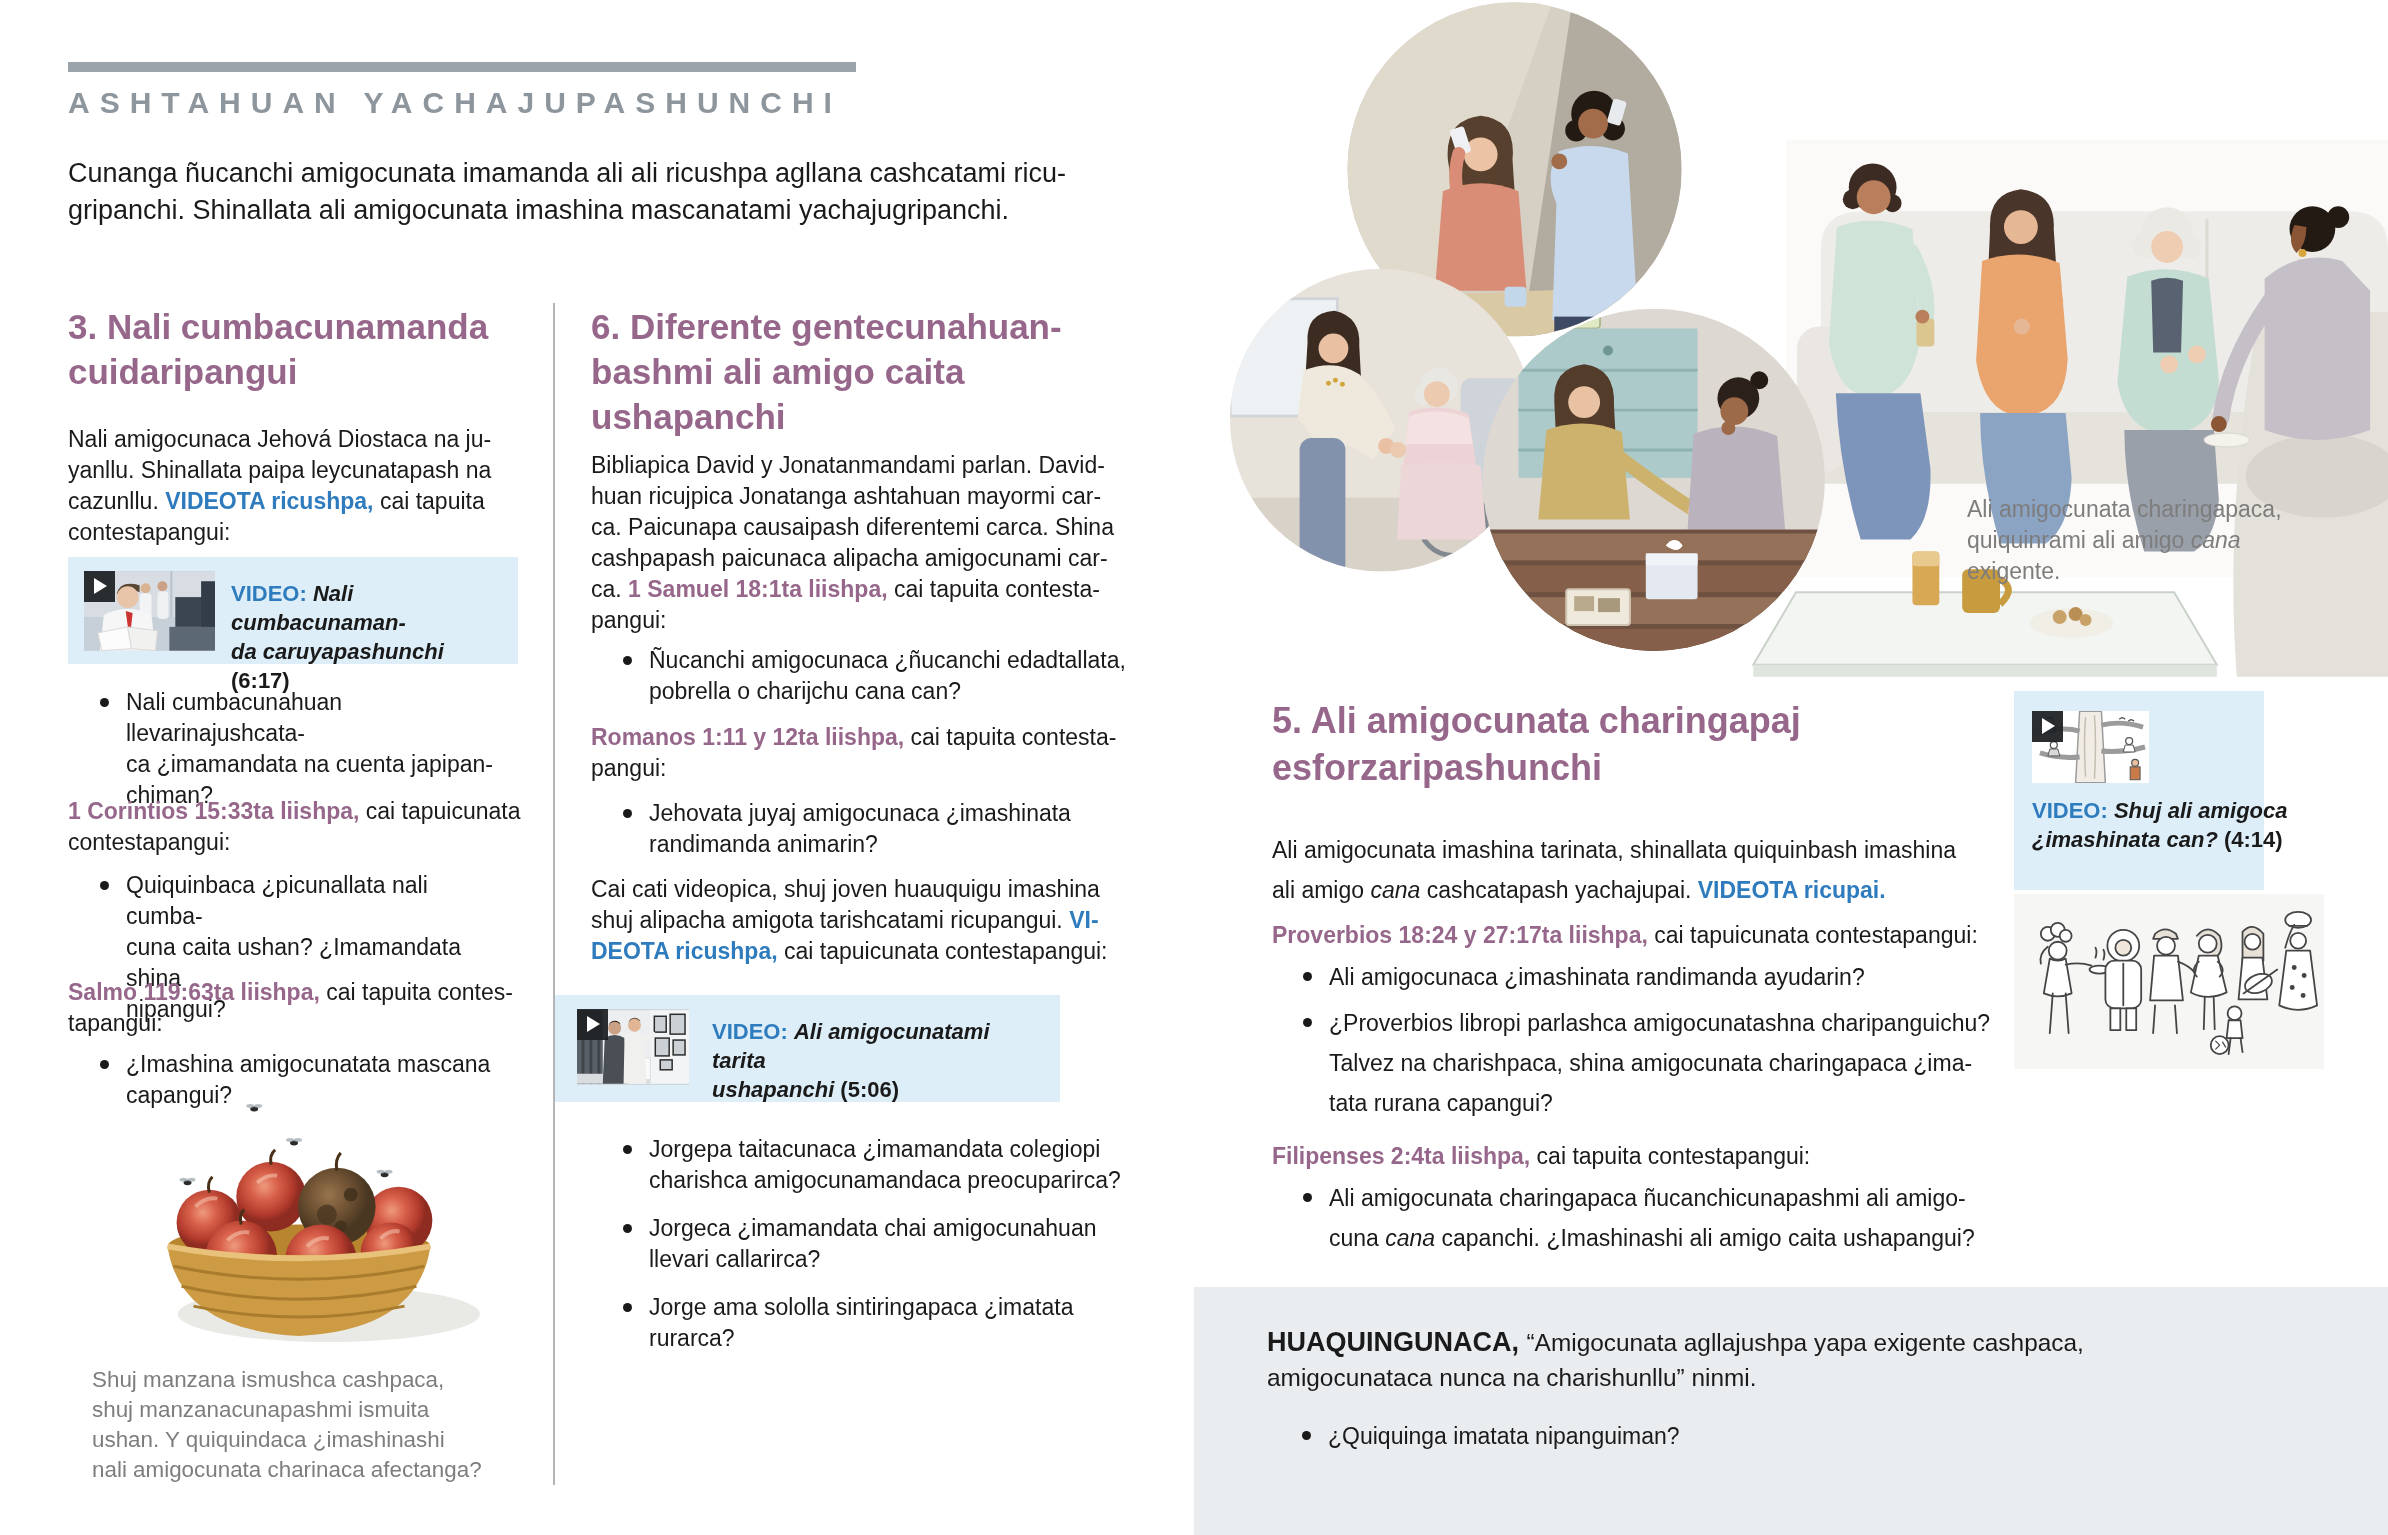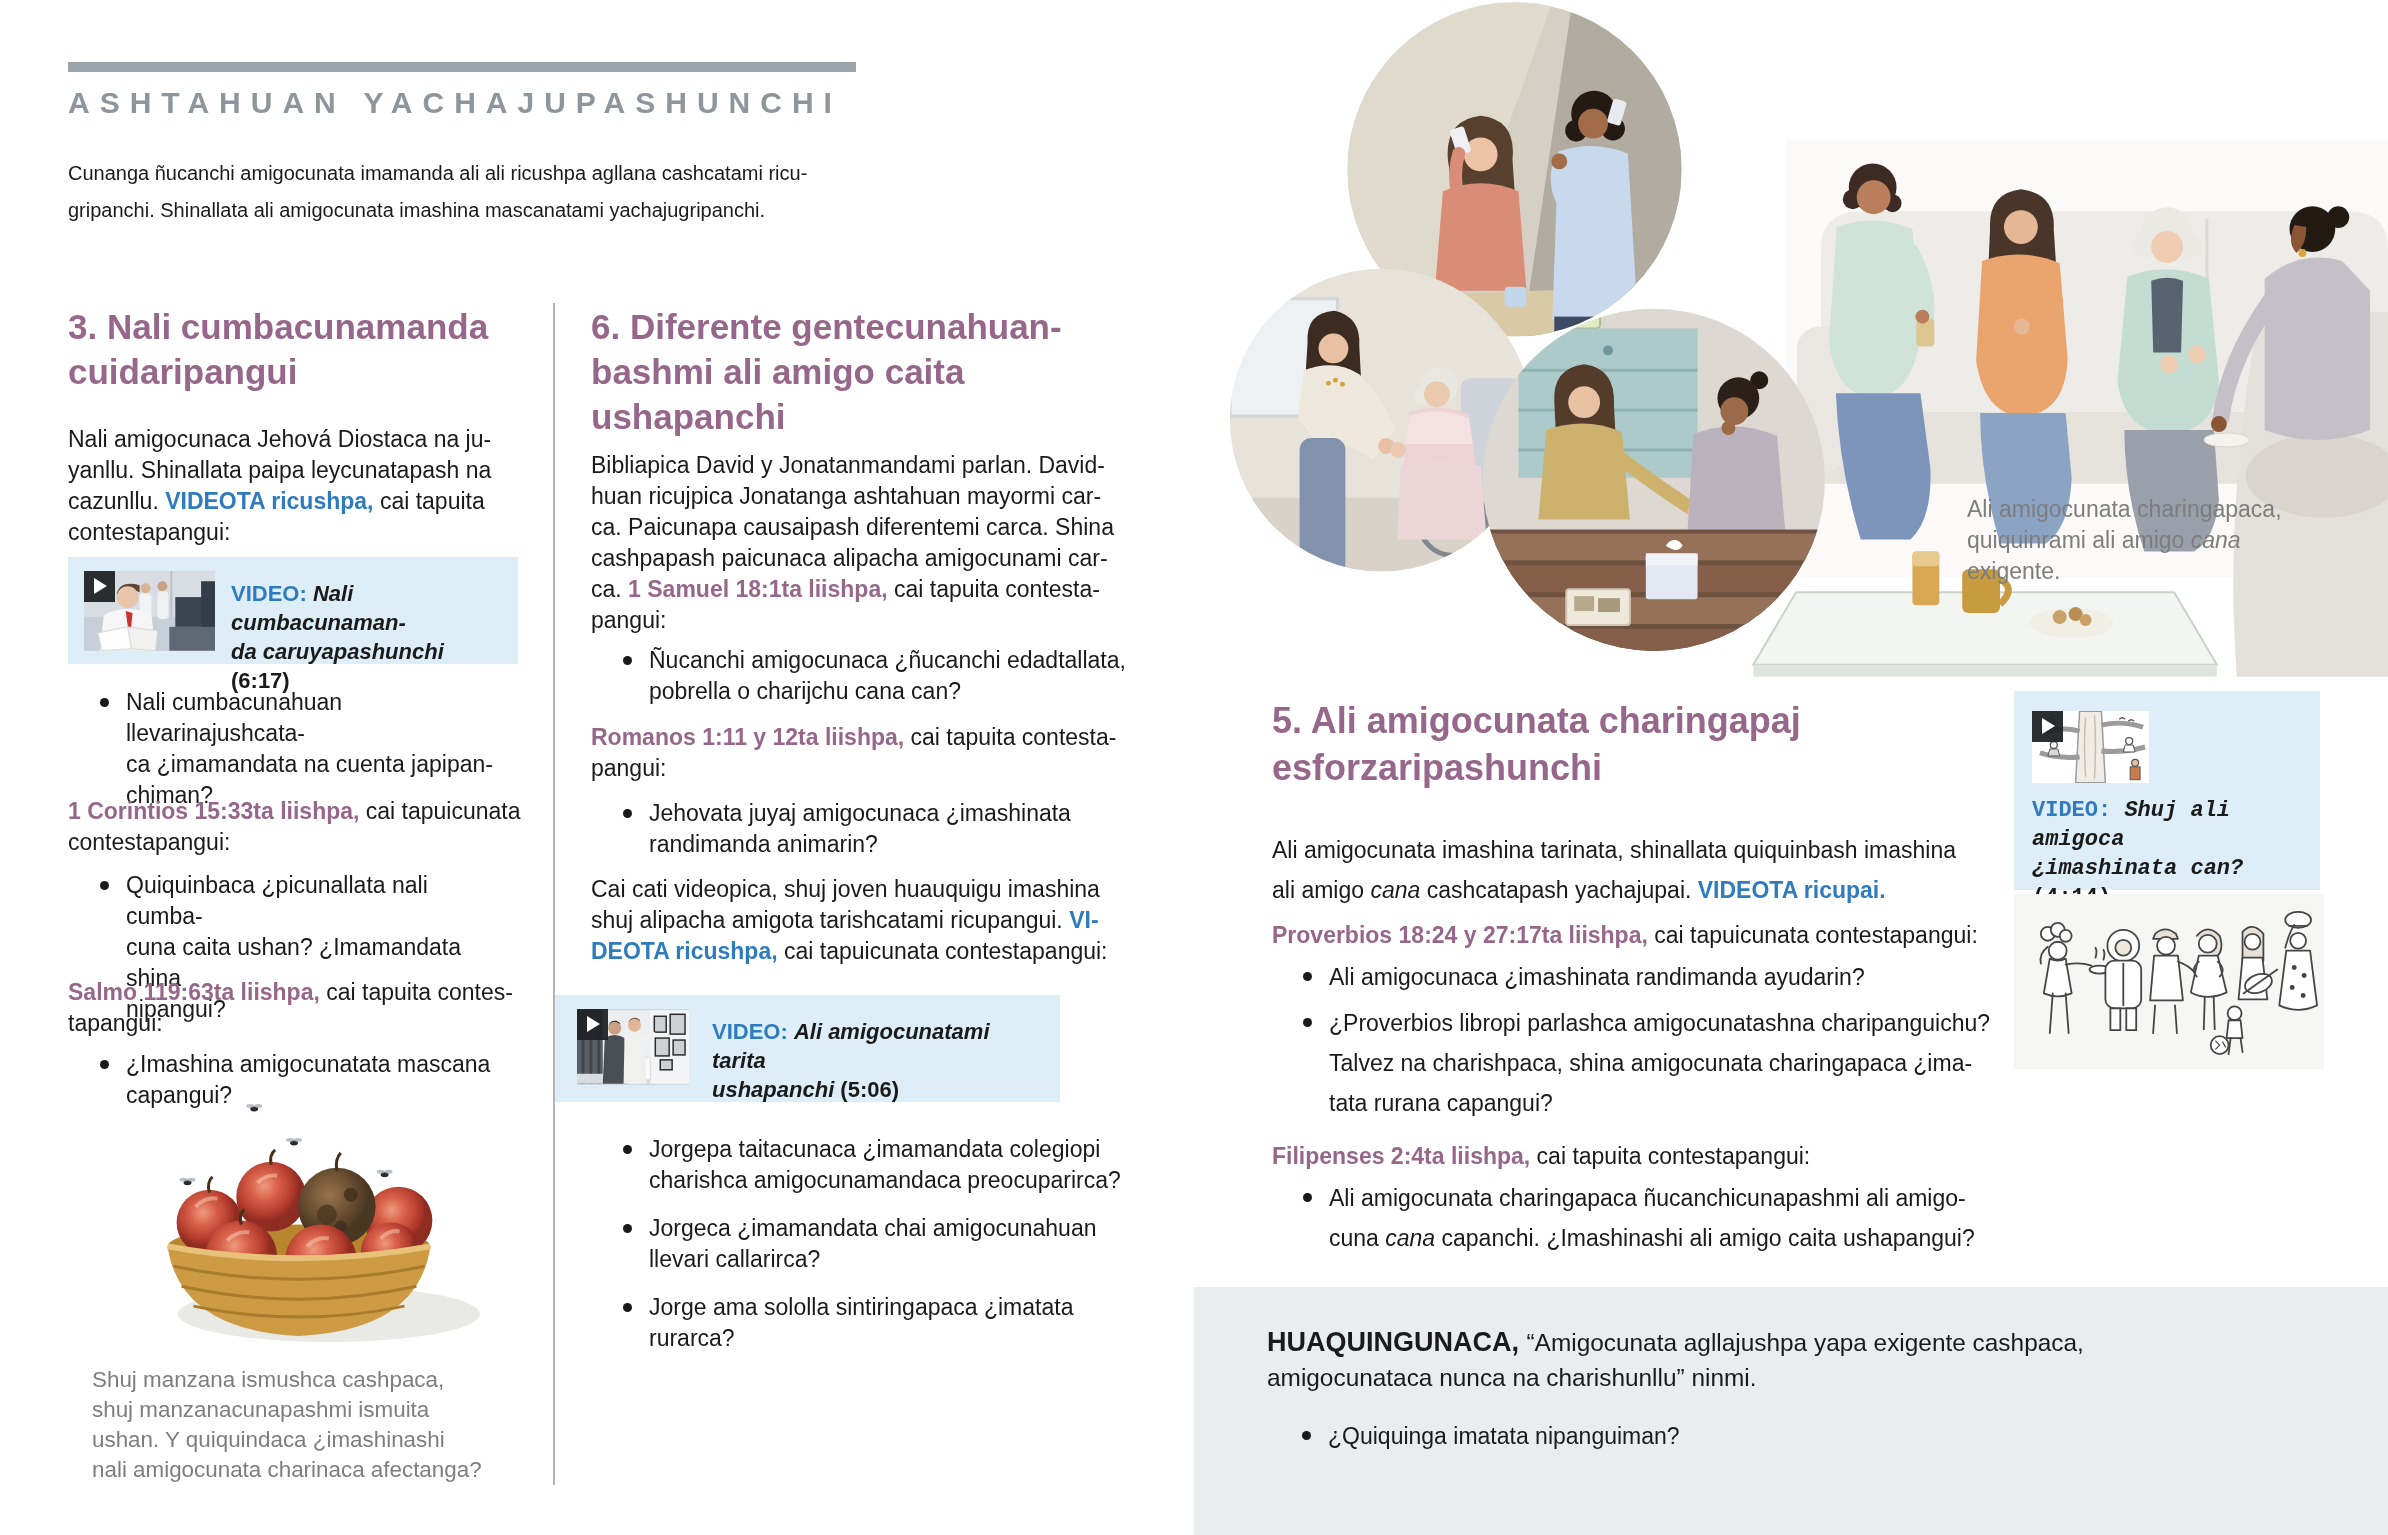--- a/index.html
+++ b/index.html
@@ -3,21 +3,21 @@
 <meta charset="utf-8">
 <style>
   html,body{margin:0;padding:0;background:#ffffff;}
   .page{position:relative;width:2388px;height:1535px;background:#fff;overflow:hidden;
         font-family:"Liberation Sans","DejaVu Sans",sans-serif;color:#1a1a1a;}
   .abs{position:absolute;}
   .pre{white-space:pre-line;}
   
   .toprule{background:#9ba3ab;}
   .pagetitle{font-size:30px;font-weight:700;letter-spacing:10px;color:#8d959d;}
-  .intro{font-size:20px;line-height:37px;}
+  .intro{font-size:27px;line-height:37px;}
   
   .h{color:#96678a;font-weight:700;}
   .h3{font-size:35px;line-height:45px;}
   .h5{font-size:36px;line-height:47px;}
   
   .body{font-size:23px;line-height:31px;}
   .body5{font-size:23px;line-height:40px;}
   .cap{color:#7d7d7d;}
   
   .seg-link{color:#2e7bbd;font-weight:700;}
@@ -413,21 +413,21 @@
     <li><span>¿Proverbios libropi parlashca amigocunatashna charipanguichu?
 Talvez na charishpaca, shina amigocunata charingapaca ¿ima-
 tata rurana capangui?</span></li>
   </ul>
   <div class="abs body5 pre" style="left:1272px;top:1136px;width:736px;"><span class="seg-ref">Filipenses 2:4ta liishpa,</span><span> cai tapuita contestapangui:</span></div>
   <ul class="abs blist lh40" style="left:1295px;top:1178px;width:716px;">
     <li><span>Ali amigocunata charingapaca ñucanchicunapashmi ali amigo-
 cuna </span><span class="seg-i">cana</span><span> capanchi. ¿Imashinashi ali amigo caita ushapangui?</span></li>
   </ul>
 
-  <div class="abs vbox" style="left:2014px;top:691px;width:306px;height:199px;font-family:Liberation Mono, monospace;">
+  <div class="abs vbox" style="left:2014px;top:691px;width:250px;height:199px;">
     <div class="thumb" style="left:18px;top:20px;width:117px;height:72px;background:#fff;">
       <svg viewBox="0 0 118 72" width="117" height="72">
         <rect width="118" height="72" fill="#ffffff"></rect>
         <path d="M48,0 L70,0 L74,72 L44,72 Z" fill="#f1ede6" stroke="#9b9b9b" stroke-width="1.5"></path>
         <path d="M54,6 q-2,24 0,60" stroke="#c4bfb2" stroke-width="1.5" fill="none"></path>
         <path d="M63,4 q2,26 0,64" stroke="#c4bfb2" stroke-width="1.5" fill="none"></path>
         <path d="M48,20 Q30,15 8,22" stroke="#9b9b9b" stroke-width="5" fill="none"></path>
         <path d="M48,46 Q28,48 8,42" stroke="#9b9b9b" stroke-width="5" fill="none"></path>
         <path d="M70,14 Q90,9 112,16" stroke="#9b9b9b" stroke-width="5" fill="none"></path>
         <path d="M70,40 Q92,42 114,36" stroke="#9b9b9b" stroke-width="5" fill="none"></path>

